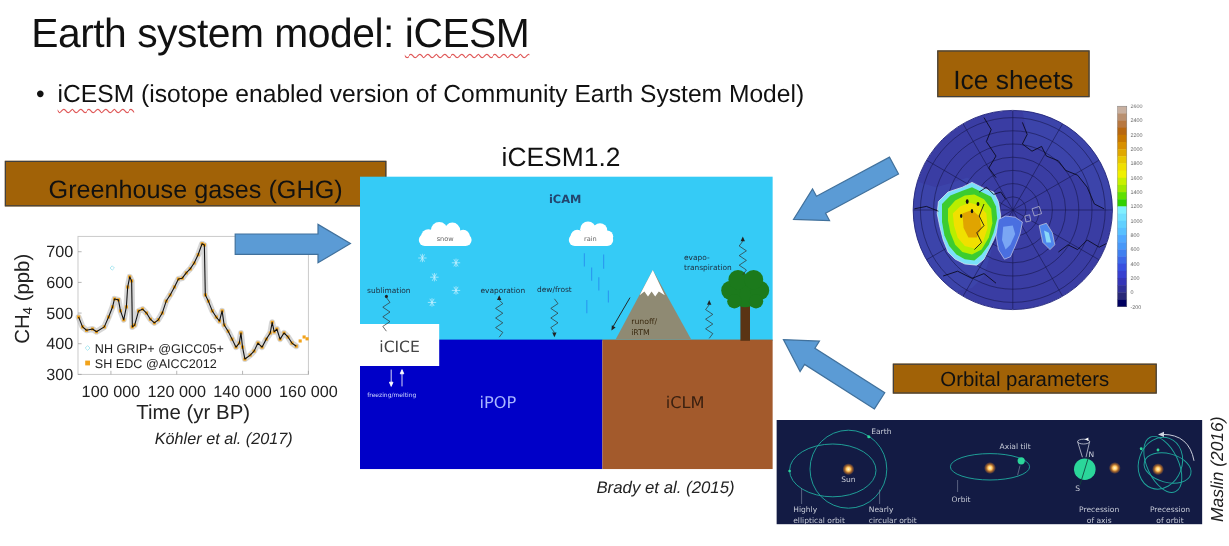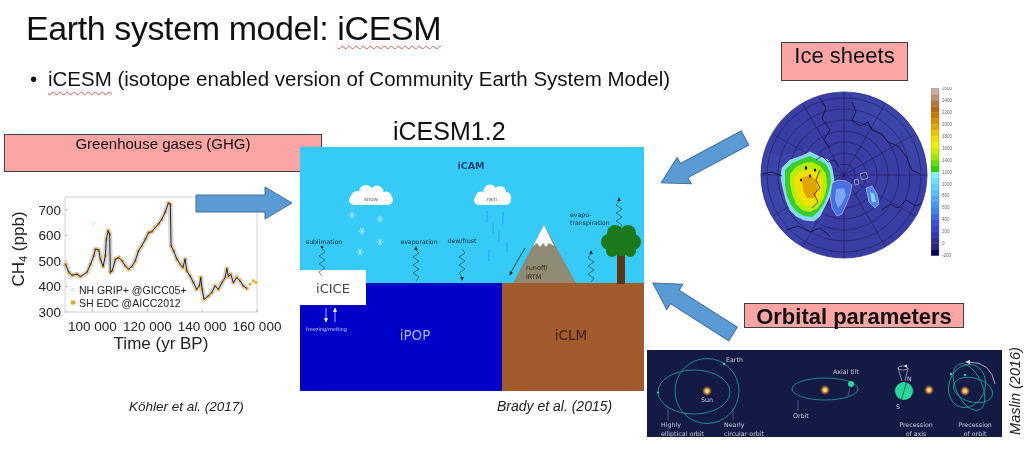--- a/index.html
+++ b/index.html
@@ -2,29 +2,29 @@
 <html><head>
 <meta charset="utf-8">
 <style>
 html,body{margin:0;padding:0;}
 body{width:1024px;height:455px;background:#ffffff;position:relative;overflow:hidden;font-family:"Liberation Sans",sans-serif;color:#111;}
 .abs{position:absolute;}
 #slide-title{left:26px;top:8px;font-size:34px;line-height:40px;letter-spacing:-0.4px;white-space:nowrap;}
 .flag{text-decoration:underline wavy #e05a5a;text-decoration-thickness:1px;text-underline-offset:5px;}
 #bullet{left:30px;top:66px;font-size:20.5px;line-height:26px;white-space:nowrap;}
 #bullet .marker{display:inline-block;width:18px;}
-.label-box{position:absolute;box-sizing:border-box;background:#fca5a5;border:1px solid #404040;display:flex;align-items:flex-start;justify-content:center;color:#111;white-space:nowrap;}
-#ghg-box{left:4px;top:134px;width:318px;height:38px;font-size:15px;}
+.label-box{position:absolute;box-sizing:border-box;background:#a16207;border:1px solid #404040;display:flex;align-items:flex-end;justify-content:center;color:#111;white-space:nowrap;}
+#ghg-box{left:4px;top:134px;width:318px;height:38px;font-size:21px;}
 #ice-box{left:781px;top:42px;width:127px;height:39px;font-size:22px;}
-#orb-box{left:744px;top:303px;width:220px;height:25px;font-size:22px;font-weight:bold;}
+#orb-box{left:744px;top:303px;width:220px;height:25px;font-size:17px;}
 .cite{position:absolute;font-style:italic;font-size:14px;color:#222;white-space:nowrap;}
-#kohler{left:129px;top:358px;font-size:13.5px;margin-top:41px;}
+#kohler{left:129px;top:358px;font-size:13.5px;}
 #brady{left:497px;top:398px;}
 #maslin{left:969px;top:382px;width:92px;height:18px;line-height:18px;text-align:center;font-size:14.5px;transform:rotate(-90deg);transform-origin:46px 9px;}
-#model-heading{left:393px;top:118px;width:125px;text-align:left;font-size:25px;line-height:26px;}
+#model-heading{left:405px;top:118px;width:125px;text-align:center;font-size:22px;line-height:26px;}
 svg text{font-family:"Liberation Sans",sans-serif;}
 #model-svg text, #orbital-svg text{font-family:"DejaVu Sans",sans-serif;}
 </style>
 </head>
 <body>
 
 <div id="slide-title" class="abs"><span>Earth system model: </span><span class="flag">iCESM</span></div>
 
 <div id="bullet" class="abs"><span class="marker">•</span><span class="flag">iCESM</span><span> (isotope enabled version of Community Earth System Model)</span></div>
 

